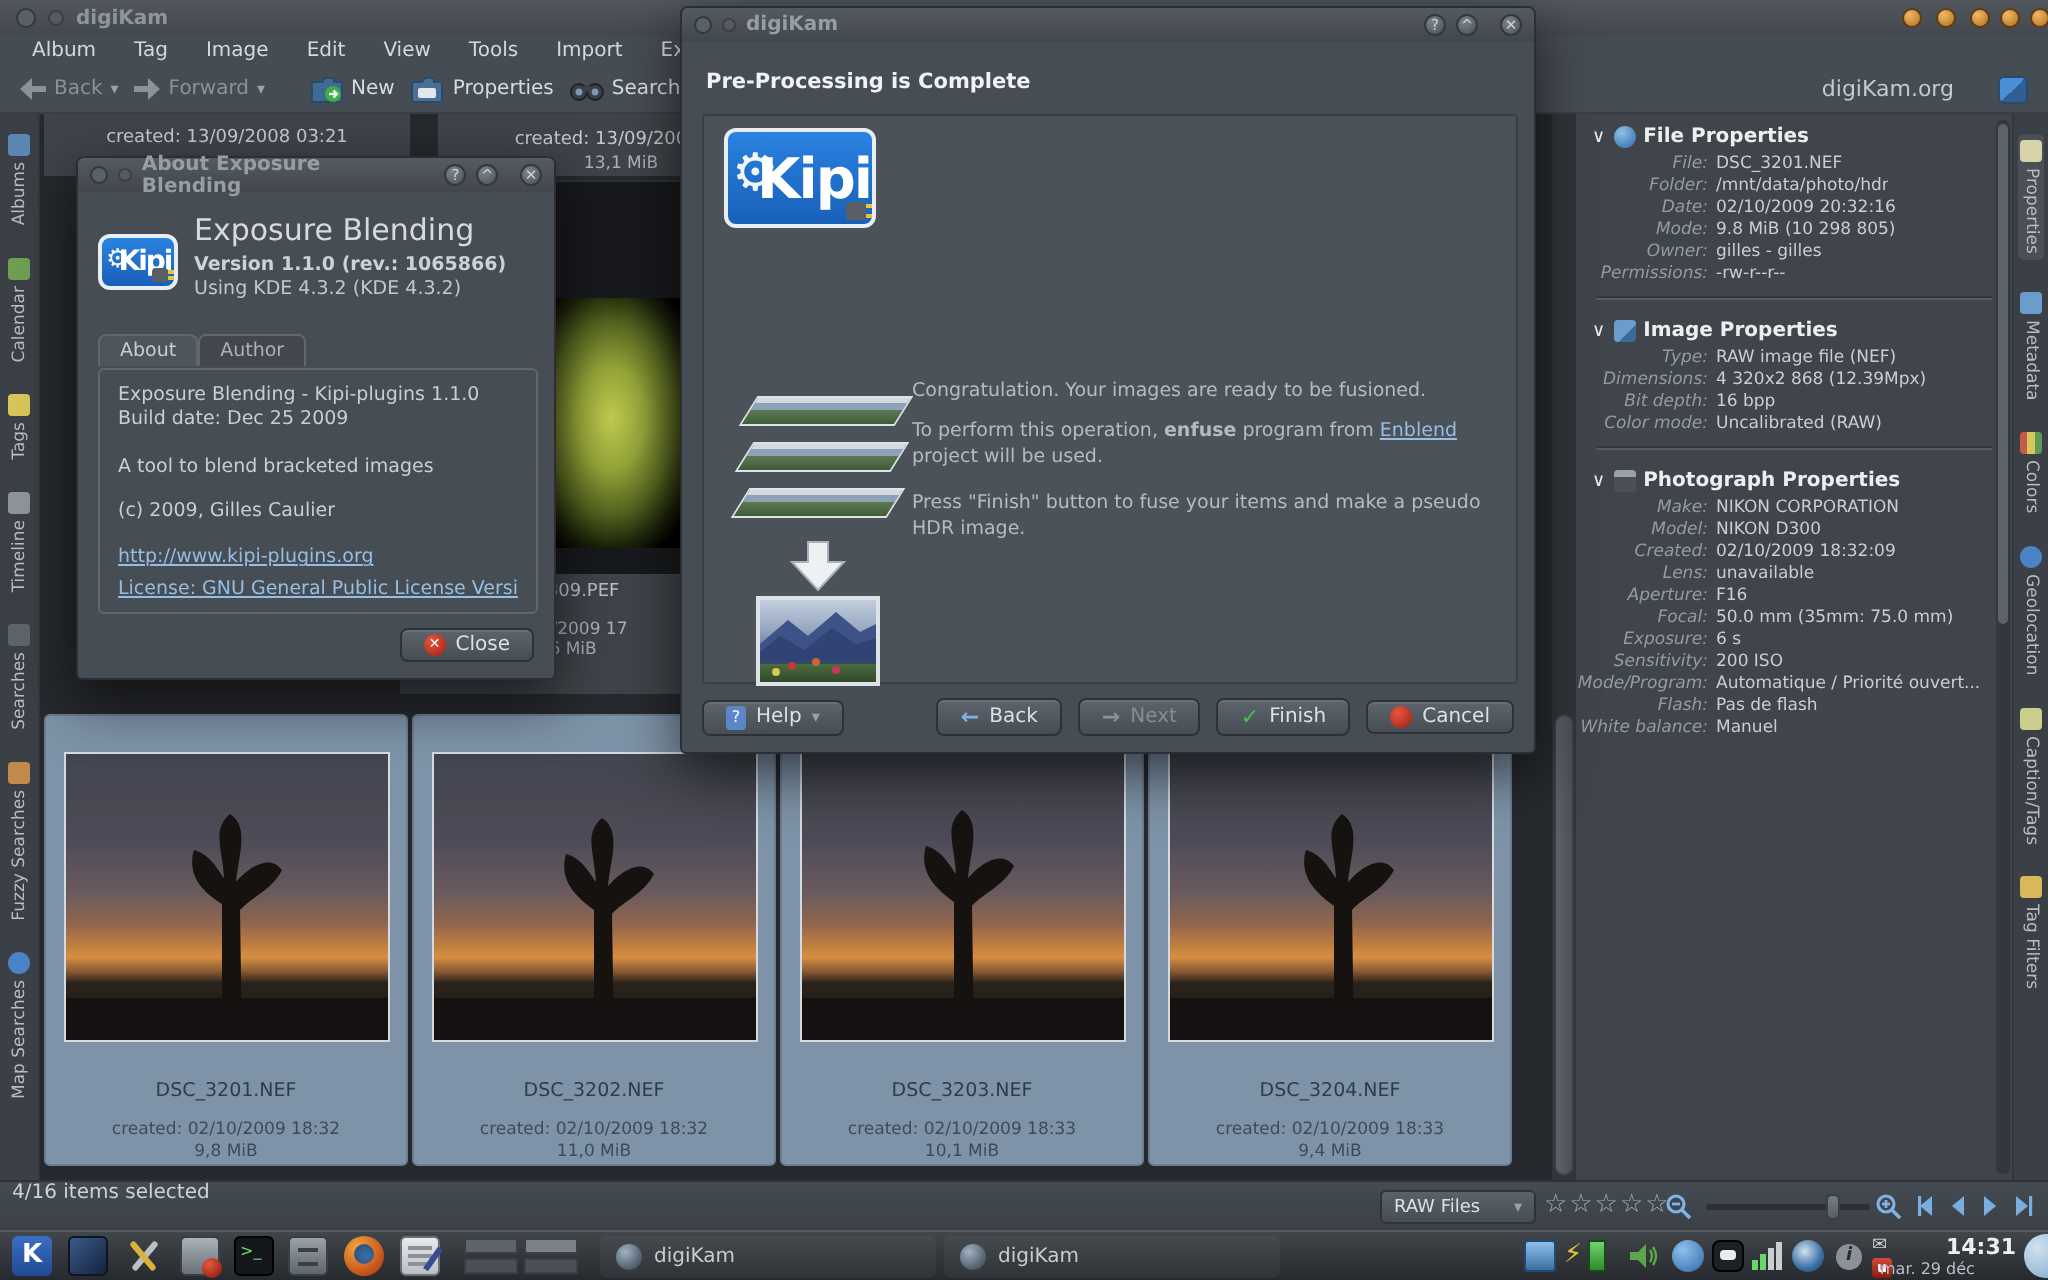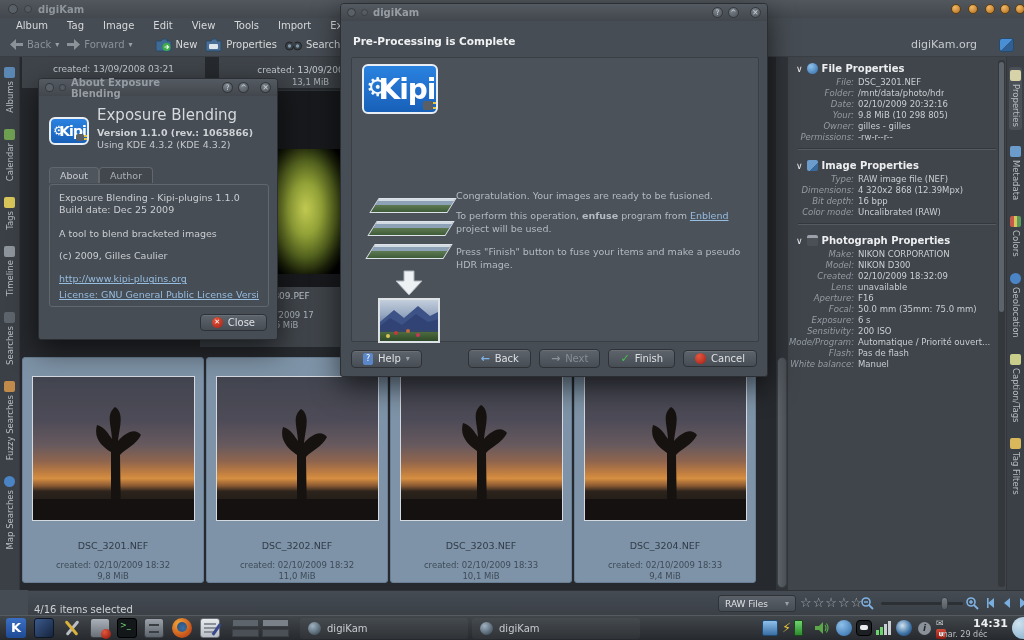--- a/index.html
+++ b/index.html
@@ -54,21 +54,21 @@
   .side-header { display:flex; align-items:center; gap:4px; padding:6px 4px 3px 8px; color:#eceef0; font-weight:bold; font-size:10px; }
   .sec-ico { width:11px; height:11px; border-radius:50%; }
   .srow { display:flex; line-height:11px; }
   .slabel { width:70px; text-align:right; font-style:italic; color:#949ba2; padding-right:4px; flex:none; }
   .sval { color:#c9ced3; white-space:nowrap; overflow:hidden; }
   .sdivider { height:2px; margin:5px 10px 4px 10px; border-top:1px solid #33383d; border-bottom:1px solid #555b61; }
   .side-scroll { position:absolute; right:1px; top:3px; width:7px; bottom:3px; background:#34383d; border-radius:3px; }
   .side-scroll .handle { position:absolute; left:1px; right:1px; top:2px; height:250px; background:#5c636a; border-radius:3px; }
 
   
-  .statusbar { position:absolute; left:0; right:0; bottom:0; height:25px; background:linear-gradient(#454b52,#3a4046); border-top:1px solid #2f3337; display:flex; align-items:flex-end; font-size:10px; color:#ced2d6;margin-left:28px; }
+  .statusbar { position:absolute; left:0; right:0; bottom:0; height:25px; background:linear-gradient(#454b52,#3a4046); border-top:1px solid #2f3337; display:flex; align-items:flex-start; font-size:10px; color:#ced2d6; }
   .search-field { position:absolute; left:418px; top:4px; width:268px; height:17px; background:#2f3337; border:1px solid #24272a; border-radius:3px; display:flex; align-items:center; gap:5px; padding:0 6px; }
   .green-dot { width:9px; height:9px; border-radius:50%; background:radial-gradient(circle at 35% 30%,#8af08a,#2db32d); flex:none; }
   .search-field input { background:transparent; border:none; outline:none; color:#aab0b6; font-style:italic; font-size:9.5px; width:100%; font-family:"DejaVu Sans",sans-serif; }
   .filter-btn { position:absolute; left:690px; top:4px; width:78px; height:17px; background:linear-gradient(#5a6169,#474d54); border:1px solid #2f3338; border-radius:3px; display:flex; align-items:center; justify-content:space-between; padding:0 6px; font-size:9px; color:#dde0e4; }
   .stars { position:absolute; left:772px; top:4px; font-size:13px; color:#a6adb4; letter-spacing:1px; }
   .zoom-ico { position:absolute; top:6px; width:13px; height:13px; }
   .slider-track { position:absolute; left:853px; top:11px; width:82px; height:3px; background:#2c3034; border-radius:2px; }
   .slider-handle { position:absolute; left:60px; top:-5px; width:7px; height:13px; background:linear-gradient(#757c83,#565d64); border:1px solid #3a3f44; border-radius:3px; }
   .nav-arrow { position:absolute; top:5px; width:14px; height:14px; fill:#79aede; }
 
@@ -344,21 +344,21 @@
           </div>
         <div class="srow">
             <span class="slabel">Folder:</span>
             <span class="sval">/mnt/data/photo/hdr</span>
           </div>
         <div class="srow">
             <span class="slabel">Date:</span>
             <span class="sval">02/10/2009 20:32:16</span>
           </div>
         <div class="srow">
-            <span class="slabel">Your:</span>
+            <span class="slabel">Mode:</span>
             <span class="sval">9.8 MiB (10 298 805)</span>
           </div>
         <div class="srow">
             <span class="slabel">Owner:</span>
             <span class="sval">gilles - gilles</span>
           </div>
         <div class="srow">
             <span class="slabel">Permissions:</span>
             <span class="sval">-rw-r--r--</span>
           </div>

